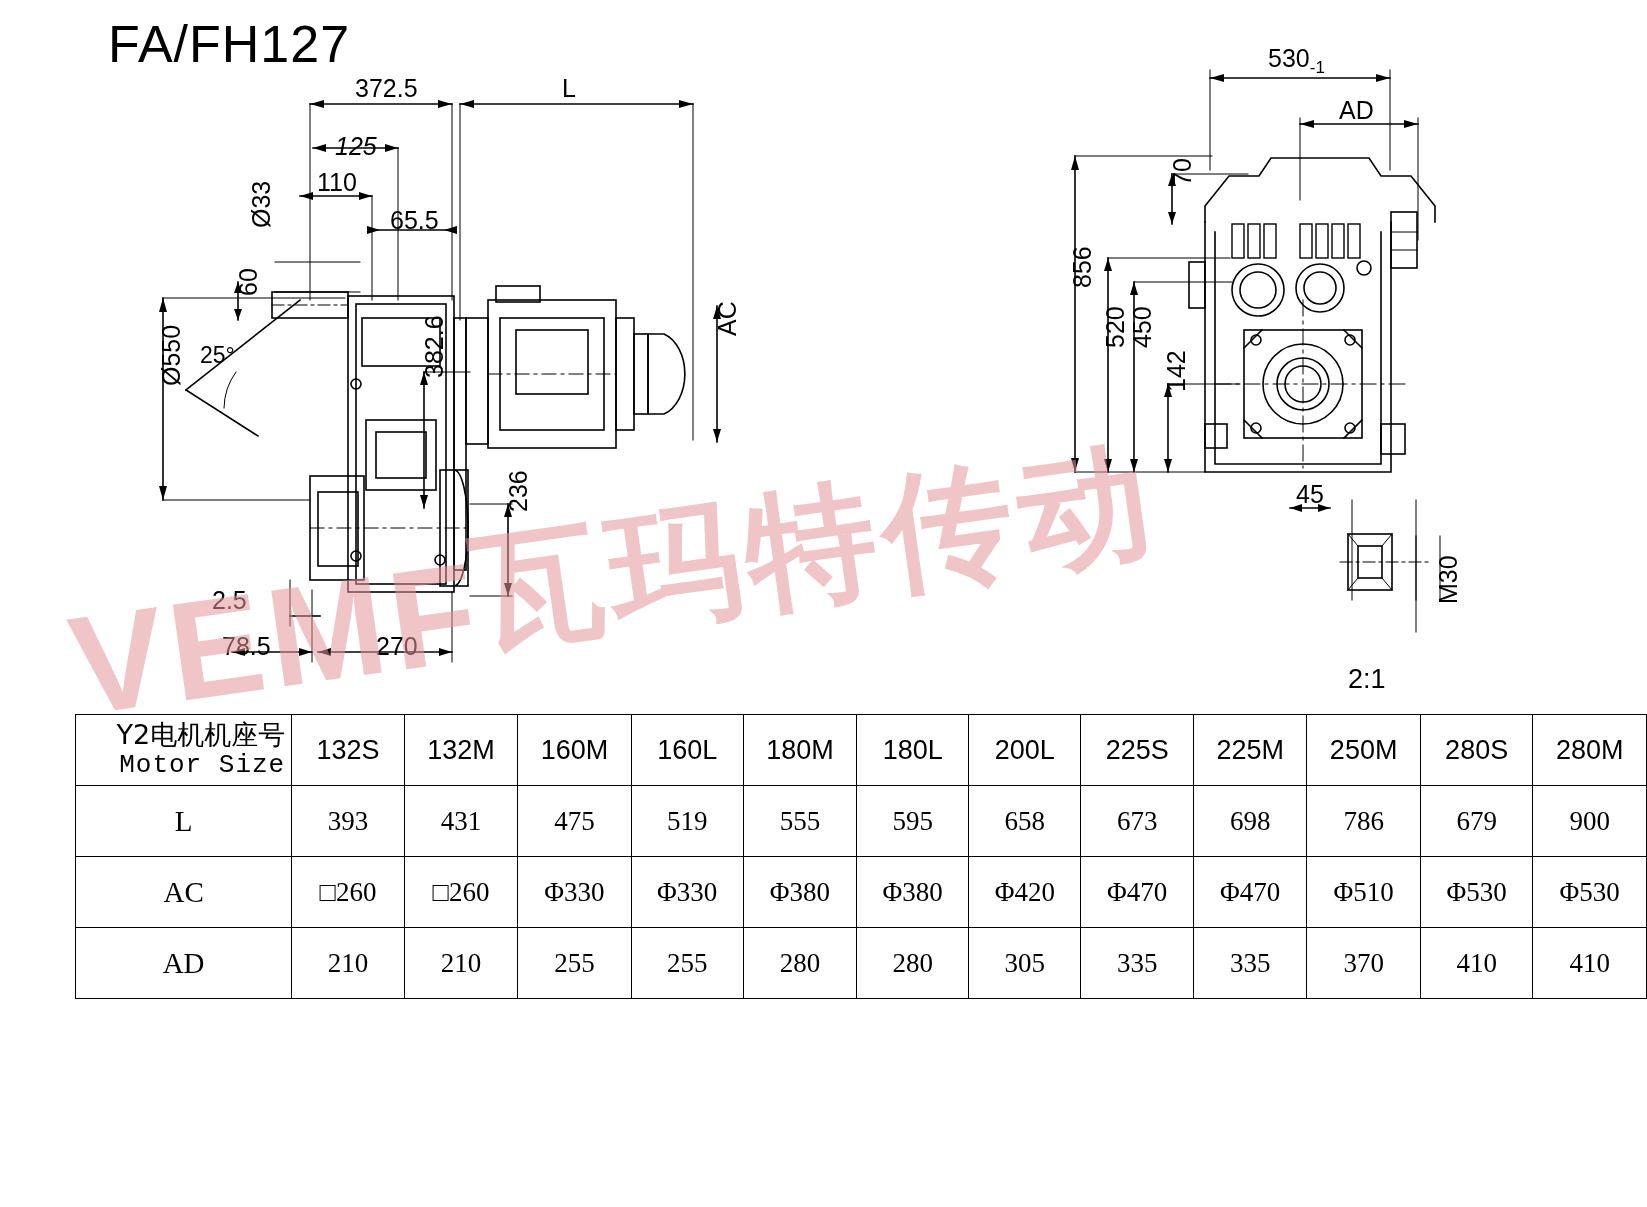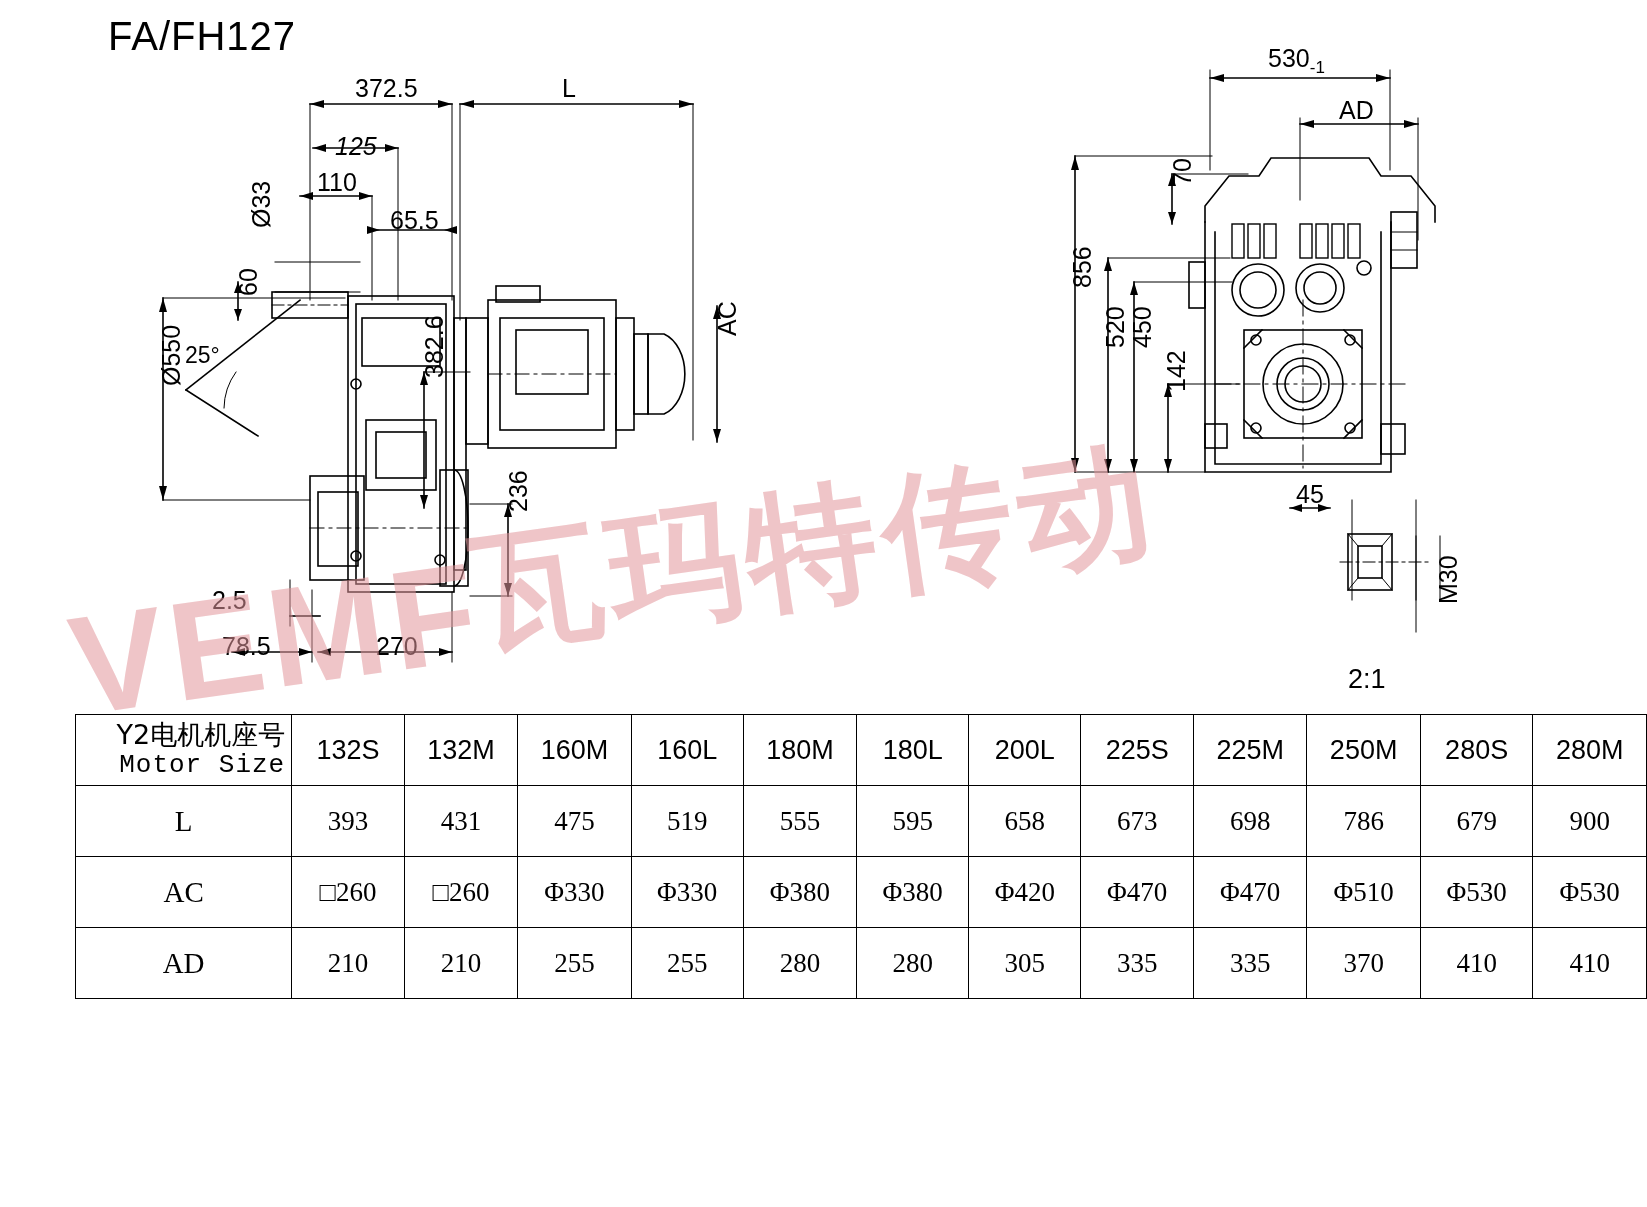--- a/index.html
+++ b/index.html
@@ -9,21 +9,21 @@
     font-family:"Liberation Sans", sans-serif;
     color:#000;
     position:relative;
     overflow:hidden;
   }
   .page{position:absolute;inset:0;}
 
   
   .title{
     position:absolute;left:108px;top:14px;
-    font-size:40px;letter-spacing:1px;
+    font-size:52px;letter-spacing:1px;
     font-family:"Liberation Sans", sans-serif;
   }
 
   
   .watermark{
     position:absolute;left:60px;top:440px;
     width:1280px;height:260px;
     pointer-events:none;
     z-index:5;
   }
@@ -286,21 +286,21 @@
     </g>
   </svg>
 
   <div class="lbl" style="left:355px;top:74px;">372.5</div>
   <div class="lbl" style="left:562px;top:74px;">L</div>
   <div class="lbl" style="left:335px;top:132px;font-style:italic;">125</div>
   <div class="lbl" style="left:317px;top:168px;">110</div>
   <div class="lbl" style="left:390px;top:196px;margin-top:10px;">65.5</div>
   <div class="lbl v" style="left:247px;top:228px;transform:rotate(-90deg);">Ø33</div>
   <div class="lbl v" style="left:234px;top:296px;transform:rotate(-90deg);">60</div>
-  <div class="lbl" style="left:185px;top:342px;font-size:23px;text-align:right;">25°</div>
+  <div class="lbl" style="left:200px;top:342px;font-size:23px;text-align:right;">25°</div>
   <div class="lbl v" style="left:157px;top:386px;transform:rotate(-90deg);">Ø550</div>
   <div class="lbl v" style="left:713px;top:336px;transform:rotate(-90deg);">AC</div>
   <div class="lbl v" style="left:420px;top:378px;transform:rotate(-90deg);">382.6</div>
   <div class="lbl v" style="left:504px;top:512px;transform:rotate(-90deg);">236</div>
   <div class="lbl" style="left:212px;top:586px;">2.5</div>
   <div class="lbl" style="left:222px;top:632px;">78.5</div>
   <div class="lbl" style="left:376px;top:632px;">270</div>
 
   <div class="lbl" style="left:1268px;top:44px;"><span>530</span><span style="font-size:17px;vertical-align:-6px;">-1</span></div>
   <div class="lbl" style="left:1339px;top:96px;">AD</div>

